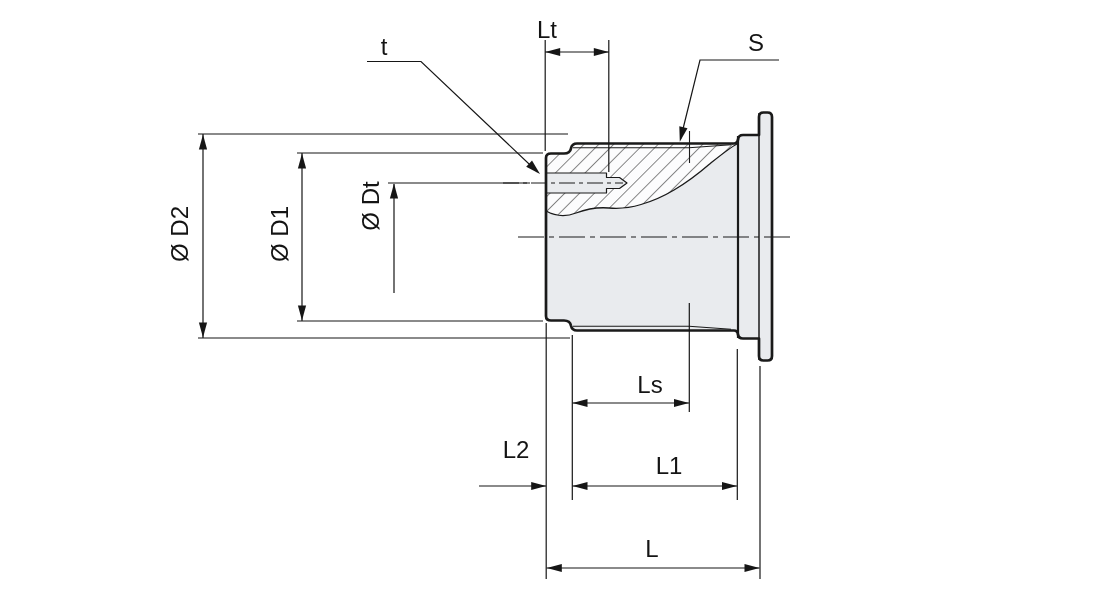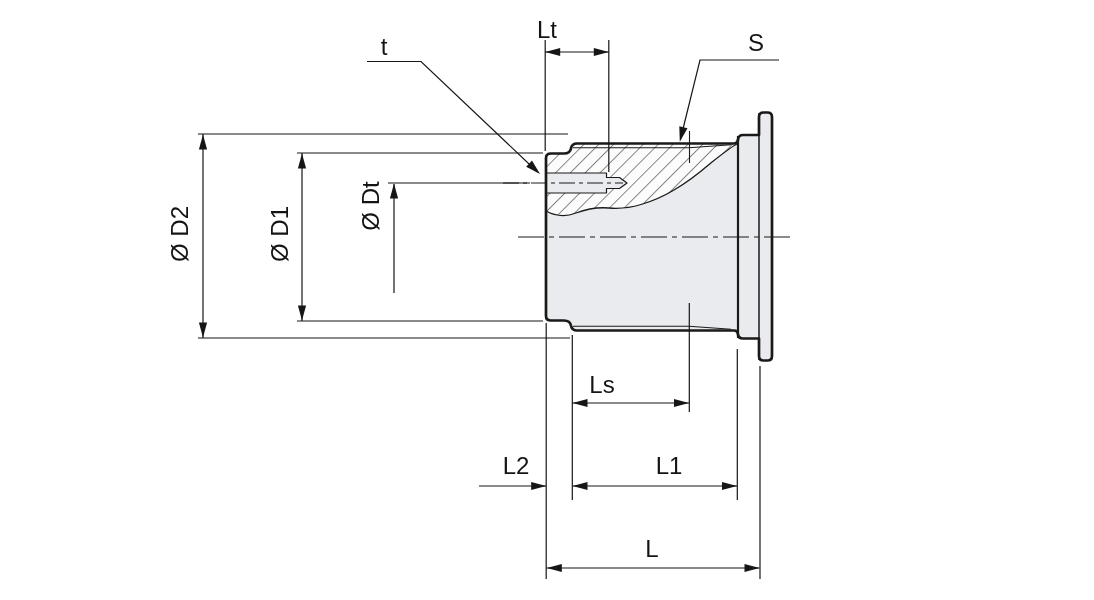--- a/index.html
+++ b/index.html
@@ -140,21 +140,21 @@
   <div class="dim-label" style="left:547px;top:30px">Lt</div>
 
   <div class="dim-label" style="left:756px;top:43px">S</div>
 
   <div class="dim-label vertical" style="left:180px;top:234px">Ø D2</div>
 
   <div class="dim-label vertical" style="left:280px;top:234px">Ø D1</div>
 
   <div class="dim-label vertical" style="left:371px;top:206px">Ø Dt</div>
 
-  <div class="dim-label" style="left:602px;top:385px">Ls</div>
+  <div class="dim-label" style="left:650px;top:385px">Ls</div>
 
-  <div class="dim-label" style="left:516px;top:466px">L2</div>
+  <div class="dim-label" style="left:516px;top:450px">L2</div>
 
   <div class="dim-label" style="left:669px;top:466px">L1</div>
 
   <div class="dim-label" style="left:652px;top:549px">L</div>
 
 </div>
 
 </body></html>

